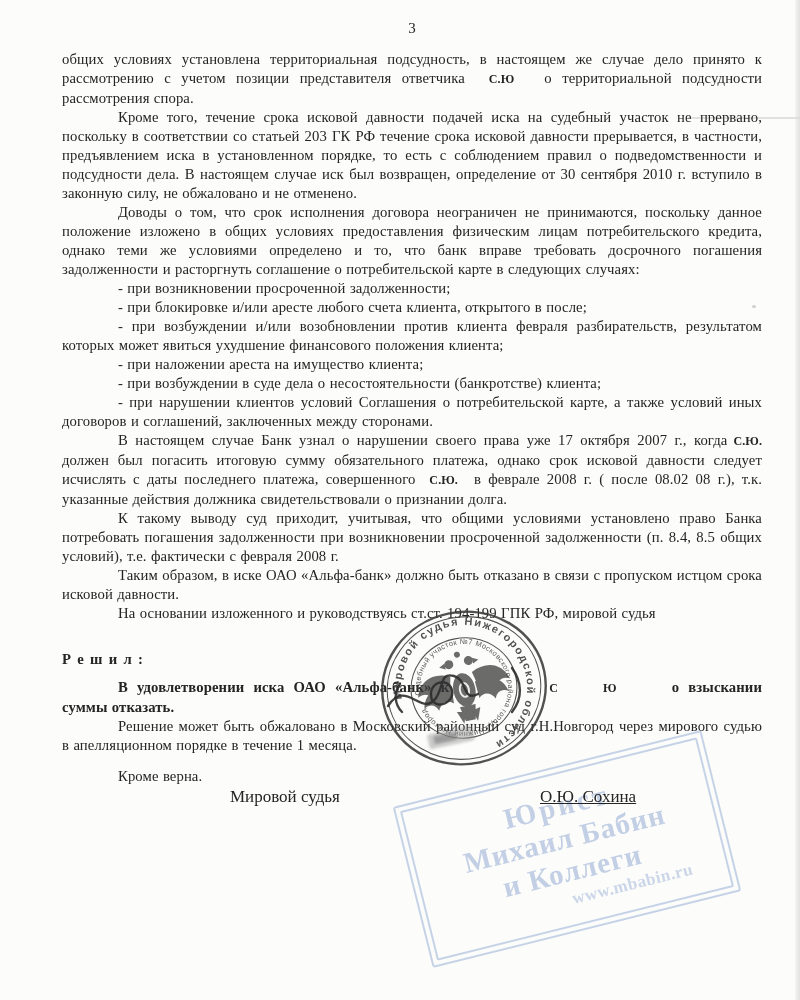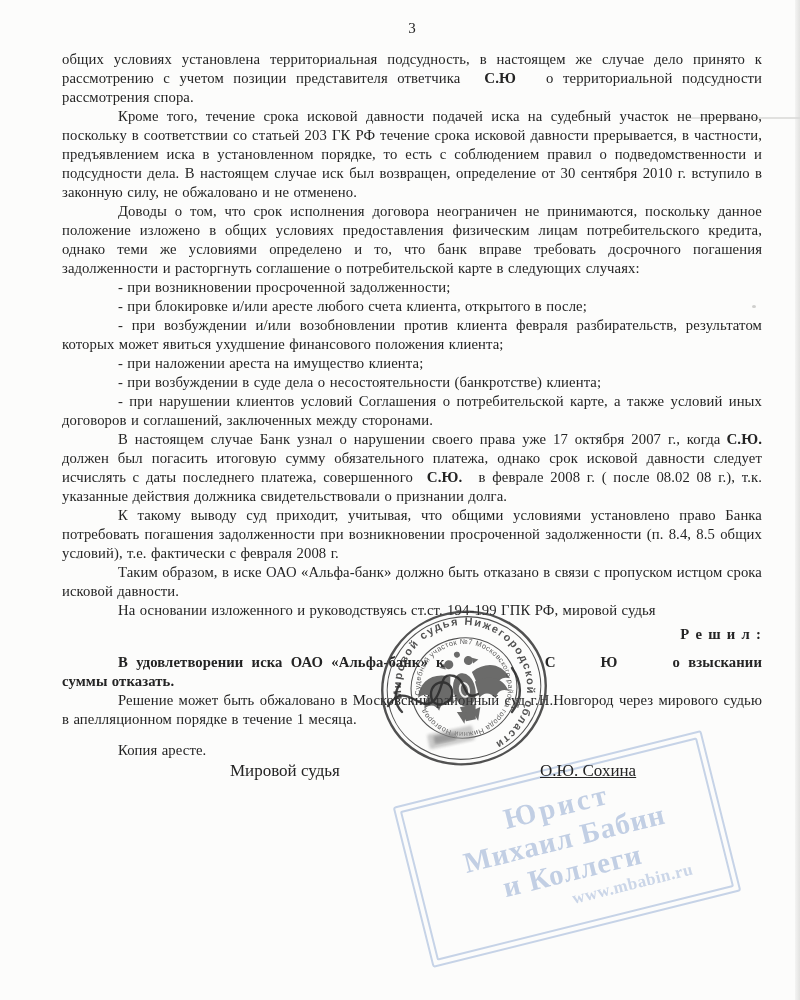--- a/index.html
+++ b/index.html
@@ -19,27 +19,27 @@
 
   .content{position:absolute;left:62px;top:20px;width:700px;z-index:1;}
   .pageno{text-align:center;font-size:15px;margin-bottom:13px;}
   p{
     margin:0;font-size:14.7px;line-height:19px;
     text-align:justify;text-indent:56px;
     letter-spacing:.1px;word-spacing:.6px;
   }
   p.noindent{text-indent:0;}
   .bold{font-weight:bold;}
-  .redacted-name{font-weight:bold;font-size:15px;}
+  .redacted-name{font-weight:bold;font-size:12px;}
   .gap{display:inline-block;height:1px;}
   .g6{width:6px}.g14{width:14px}.g16{width:16px}.g24{width:24px}
   .g30{width:30px}.g45{width:45px}.g55{width:55px}.g100{width:100px}
   .ruling-heading{
-    text-align:right;text-indent:0;font-weight:bold;
-    margin-top:5px;margin-bottom:9px;letter-spacing:1px;
+    text-align:left;text-indent:0;font-weight:bold;
+    margin-top:27px;margin-bottom:9px;letter-spacing:1px;
   }
   .copy-note{margin-top:12px;}
   .judge-row{position:relative;margin-top:1px;font-size:17px;line-height:19px;}
   .judge-label{margin-left:168px;}
   .judge-name{position:absolute;left:478px;top:0;text-decoration:underline;}
 
   .stamp{position:absolute;left:372px;top:606px;z-index:2;}
   .watermark{
     position:absolute;left:408px;top:766px;width:318px;height:166px;
     border:2px solid #c6d3e7;border-radius:3px;padding:4px;
@@ -94,21 +94,21 @@
     <p>К такому выводу суд приходит, учитывая, что общими условиями установлено право Банка потребовать погашения задолженности при возникновении просроченной задолженности (п. 8.4, 8.5 общих условий), т.е. фактически с февраля 2008 г.</p>
     <p>Таким образом, в иске ОАО «Альфа-банк» должно быть отказано в связи с пропуском истцом срока исковой давности.</p>
     <p>На основании изложенного и руководствуясь ст.ст. 194-199 ГПК РФ, мировой судья</p>
 
     <p class="ruling-heading">Р е ш и л :</p>
 
     <p class="bold"><span>В удовлетворении иска ОАО «Альфа-банк» к</span><span class="gap g100"></span><span class="redacted-name">С</span><span class="gap g45"></span><span class="redacted-name">Ю</span><span class="gap g55"></span><span>о взыскании суммы отказать.</span></p>
 
     <p>Решение может быть обжаловано в Московский районный суд г.Н.Новгород через мирового судью в апелляционном порядке в течение 1 месяца.</p>
 
-    <p class="copy-note">Копия аресте.</p>
+    <p class="copy-note">Кроме верна.</p>
 
     <div class="judge-row">
       <span class="judge-label">Мировой судья</span>
       <span class="judge-name">О.Ю. Сохина</span>
     </div>
   </div>
 
   <div class="stamp">
     <svg width="186" height="172" viewBox="0 0 186 172">
       <defs>

